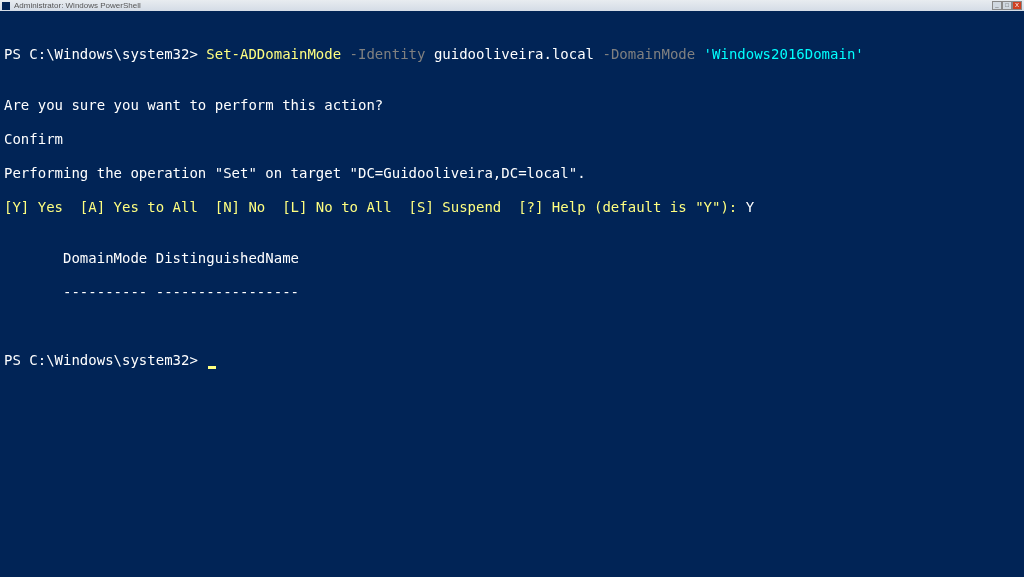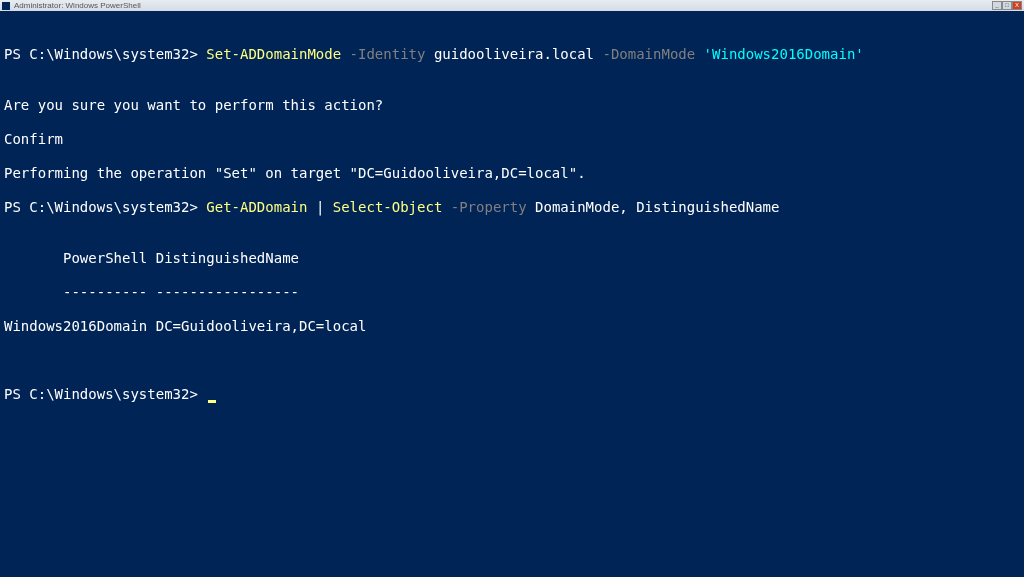--- a/index.html
+++ b/index.html
@@ -97,21 +97,20 @@
     <div class="win-btn close">X</div>
   </div>
 </div>
 
 <div class="terminal">
 <div><span class="prompt">PS C:\Windows\system32&gt; </span><span class="cmdlet-set">Set-ADDomainMode</span><span class="param-name"> -Identity </span><span class="param-val">guidooliveira.local</span><span class="param-name"> -DomainMode </span><span class="string-lit">'Windows2016Domain'</span></div>
 <div></div>
 <div>Are you sure you want to perform this action?</div>
 <div>Confirm</div>
 <div>Performing the operation "Set" on target "DC=Guidooliveira,DC=local".</div>
-<div><span class="prompt">PS C:\Windows\system32&gt; </span><span class="cmdlet-get">Get-ADDomain</span><span class="pipe"> | </span><span class="cmdlet-get">Select-Object</span><span class="property-kw"> -Property </span><span class="param-val">DomainMode, DistinguishedName</span></div>
+<div><span class="confirm-opts">[Y] Yes  [A] Yes to All  [N] No  [L] No to All  [S] Suspend  [?] Help (default is "Y"):</span><span> Y</span></div>
 <div></div>
-<div>       PowerShell DistinguishedName</div>
+<div>       DomainMode DistinguishedName</div>
 <div>       ---------- -----------------</div>
-<div>Windows2016Domain DC=Guidooliveira,DC=local</div>
 <div></div>
 <div></div>
 <div><span class="prompt">PS C:\Windows\system32&gt; </span><span class="cursor"></span></div>
 </div>
 
 </body></html>

